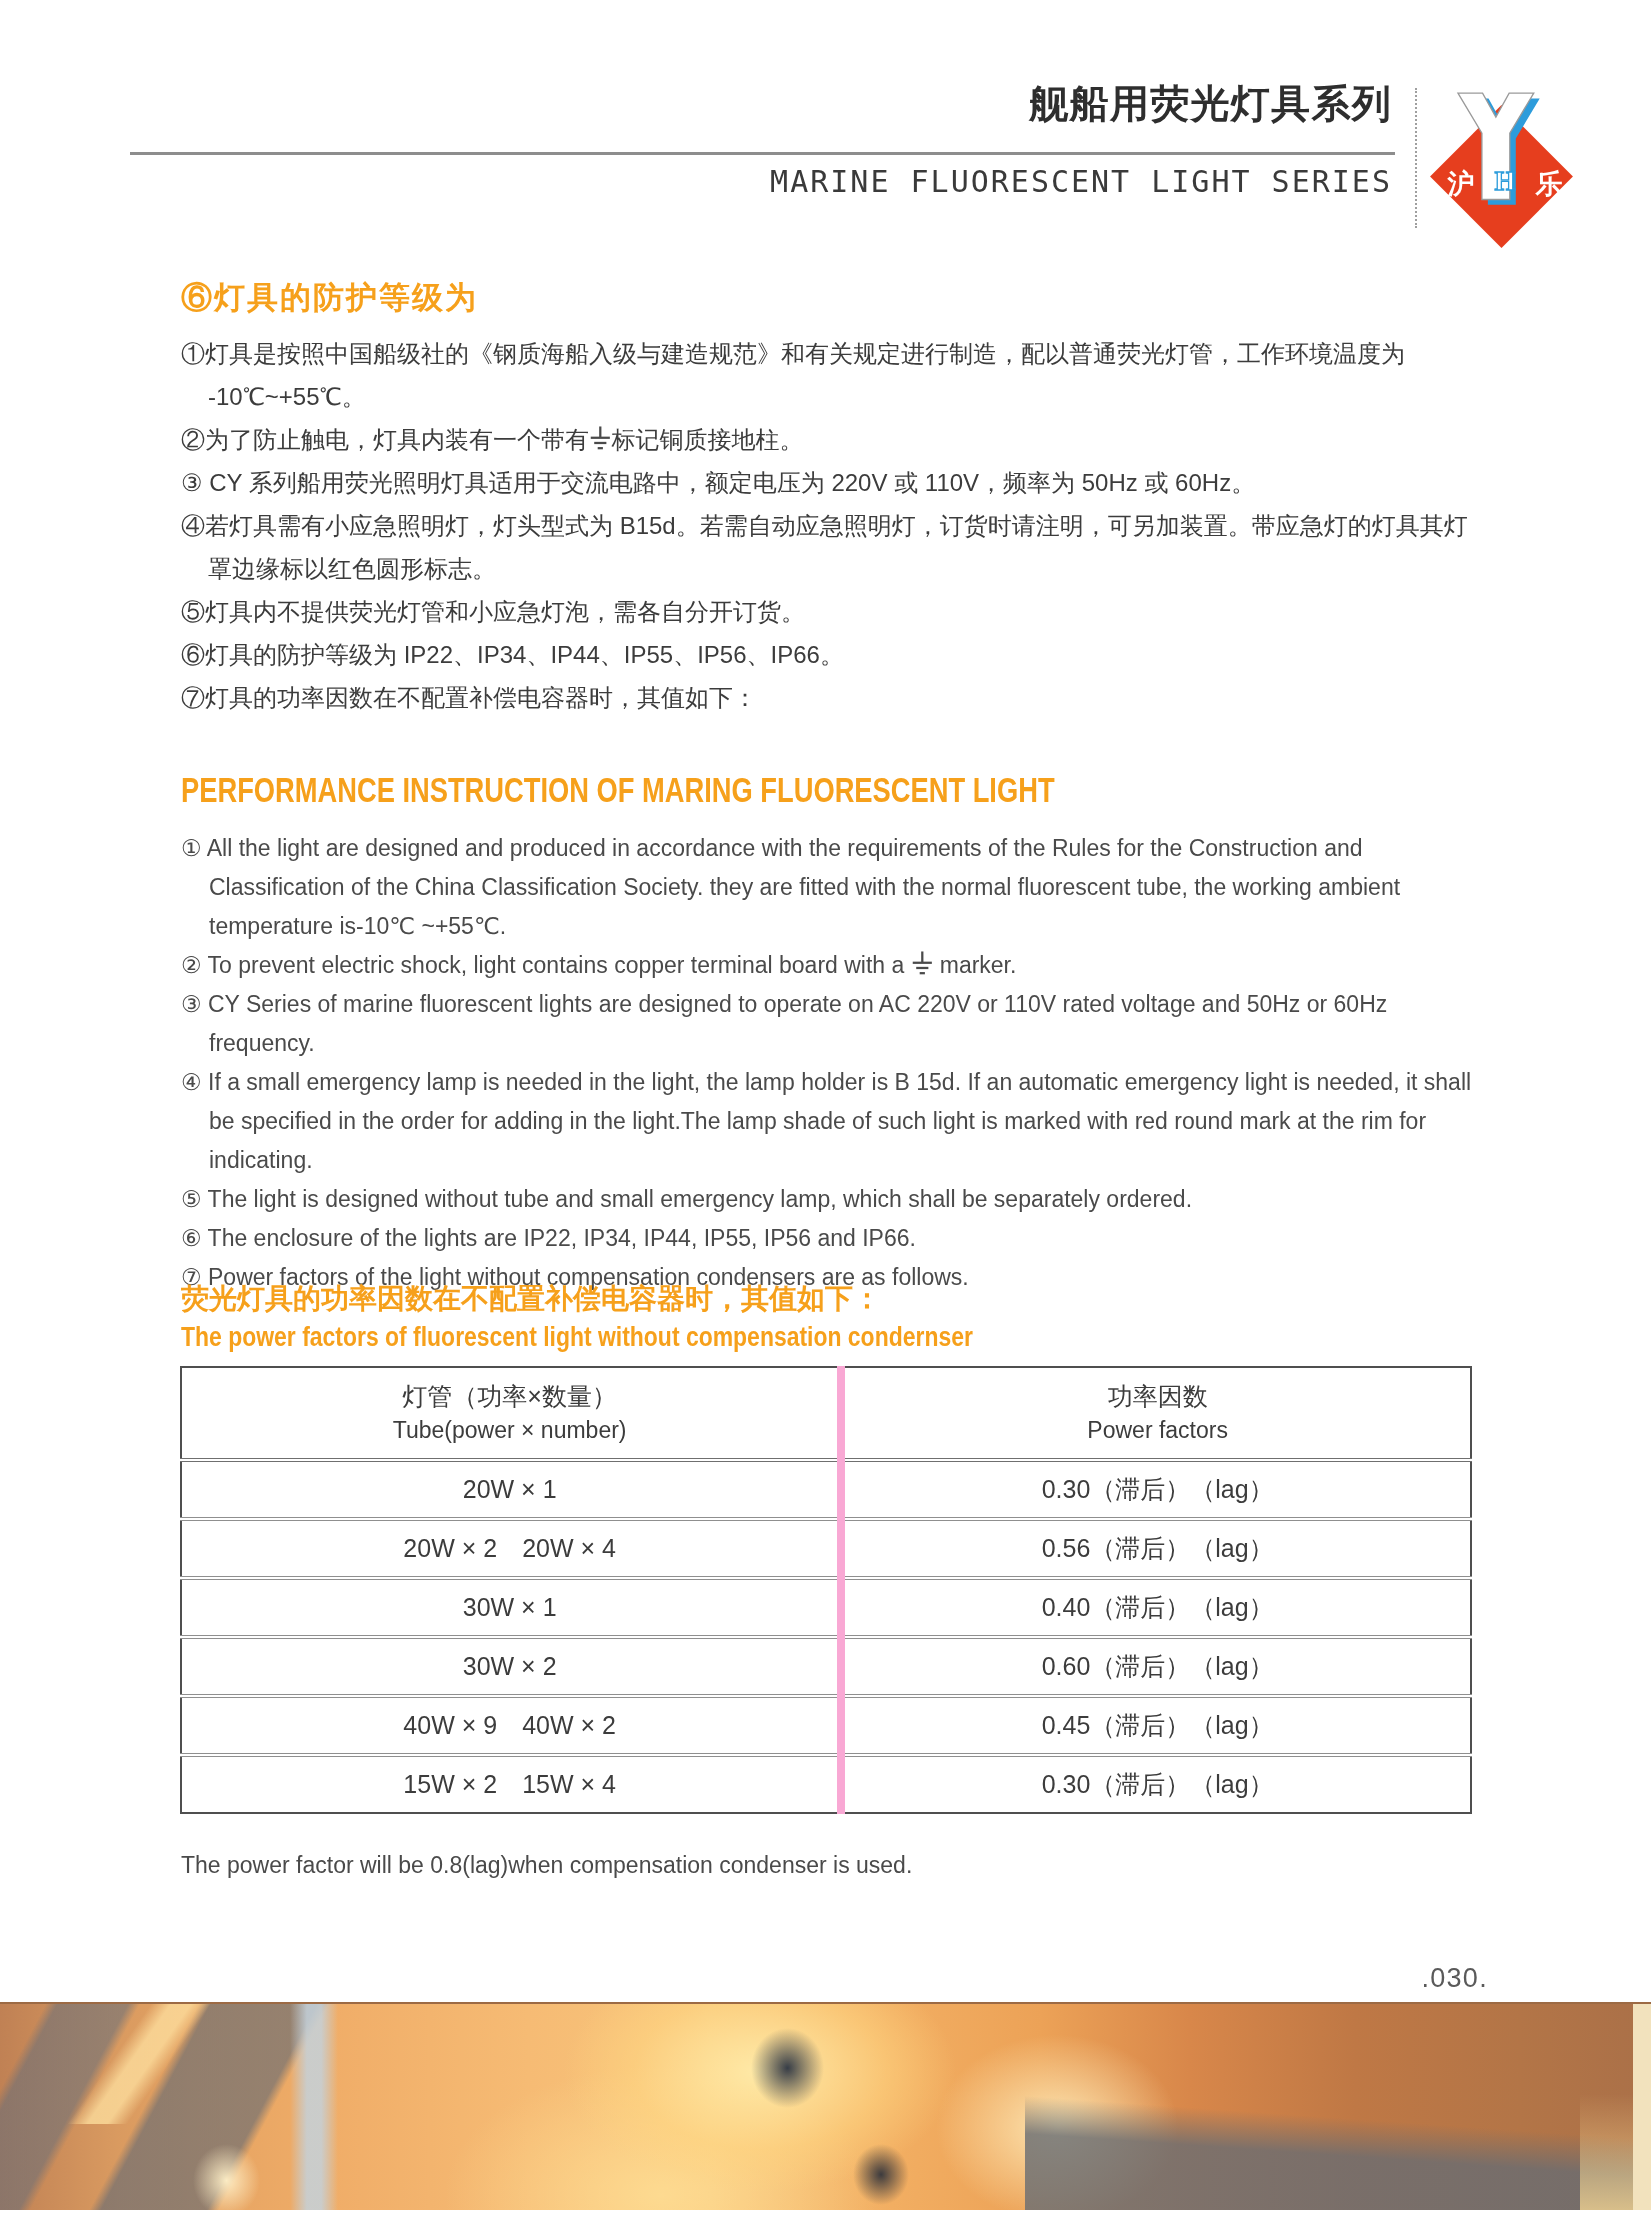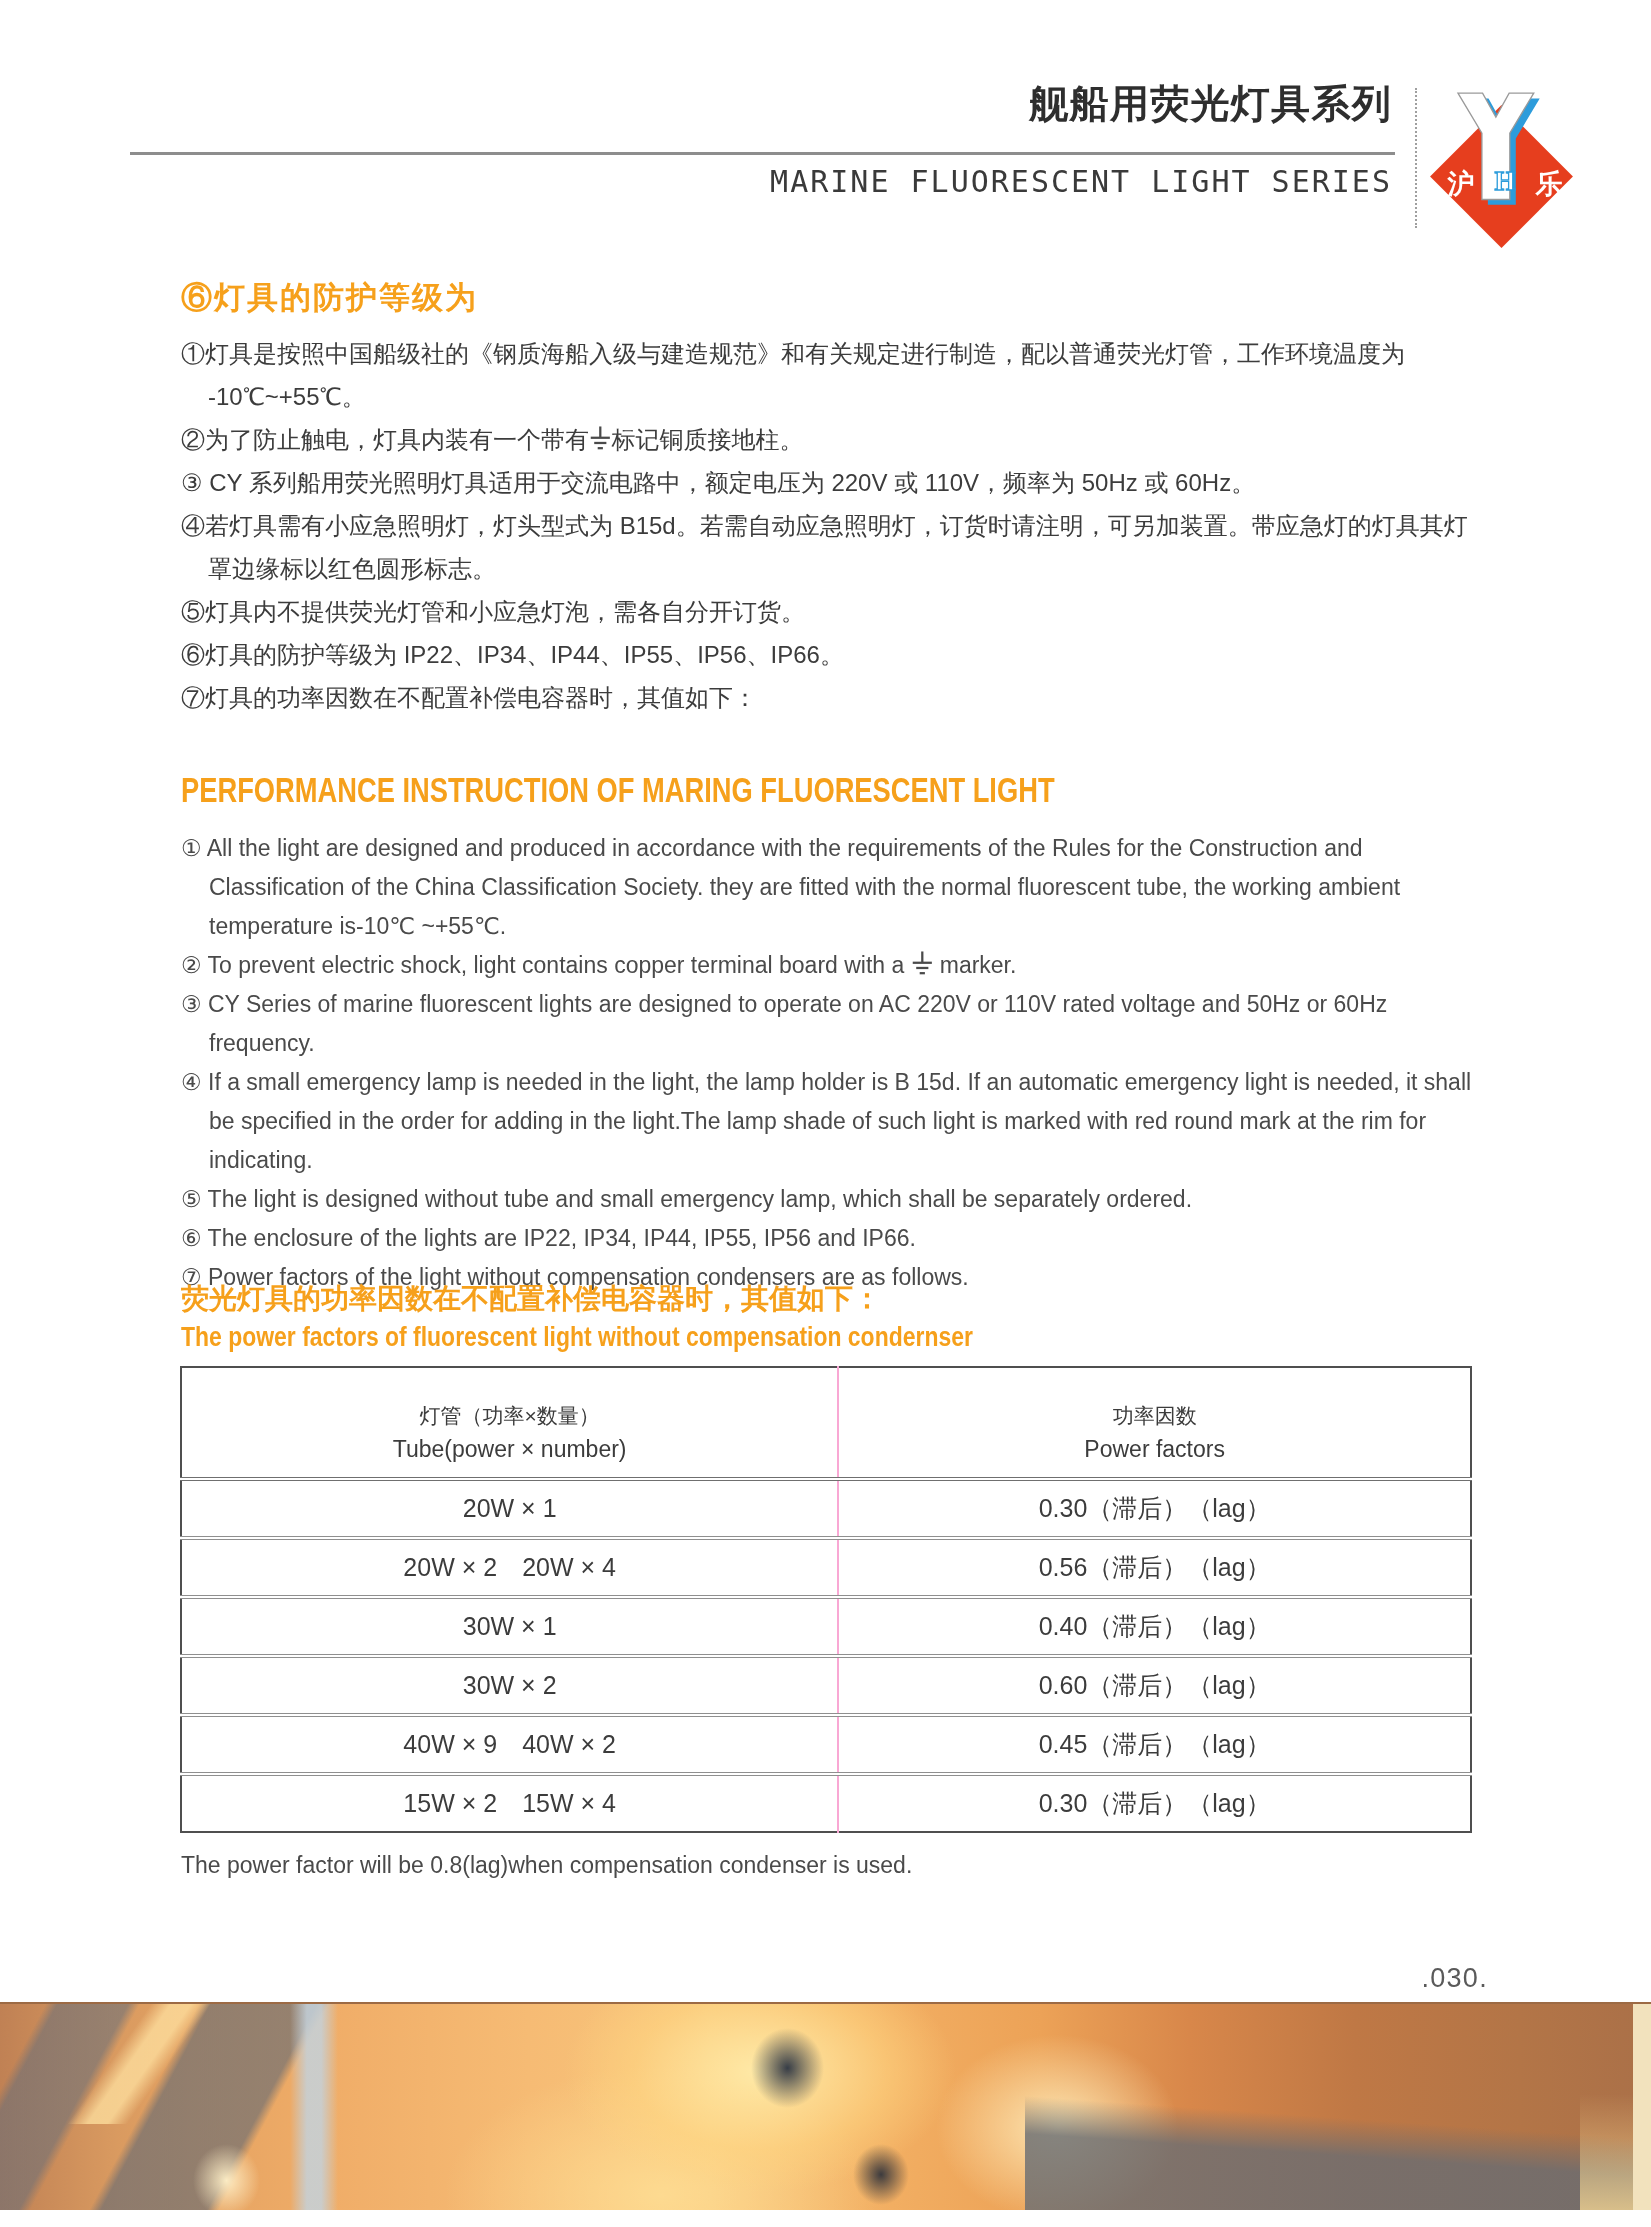--- a/index.html
+++ b/index.html
@@ -40,28 +40,28 @@
 
   
   .sub-h-cn{position:absolute;top:1280px;left:181px;font-size:28px;font-weight:bold;color:#F6A01B;}
   .sub-h-en{position:absolute;top:1322px;left:181px;font-size:27px;font-weight:bold;color:#F6A01B;
             transform:scaleX(.85);transform-origin:left center;white-space:nowrap;}
 
   
   .pf-table{position:absolute;top:1366px;left:180px;width:1292px;border-collapse:collapse;
             table-layout:fixed;background:#fff;}
   .pf-table{border:2px solid #4f4f4f;}
-  .pf-table th,.pf-table td{border-left:2px solid #f9a8d4;text-align:center;
+  .pf-table th,.pf-table td{border-left:8px solid #f9a8d4;text-align:center;
             font-weight:normal;color:#3c3c3c;}
   .pf-table th:first-child,.pf-table td:first-child{border-left:none;width:50.8%;}
   .pf-table thead tr{border-bottom:4px double #6f6f6f;}
   .pf-table tbody tr{border-bottom:4px double #8f8f8f;}
   .pf-table tbody tr:last-child{border-bottom:none;}
   .pf-table th{padding:10.7px 0 12px;}
-  .pf-table th .l1{font-size:21px;line-height:35px;margin-top:19px;}
+  .pf-table th .l1{font-size:25px;line-height:35px;}
   .pf-table th .l2{font-size:23px;line-height:32px;}
   .pf-table td{height:53px;font-size:25px;white-space:pre;border-radius:14px;}
 
   
   .note-cn{position:absolute;top:1811px;left:181px;font-size:25px;color:#3c3c3c;}
   .note-en{position:absolute;top:1852px;left:181px;font-size:23px;color:#4a4a4a;}
   .page-num{position:absolute;top:1963px;right:164px;font-size:27px;color:#5a5a5a;letter-spacing:1.3px;}
 
   
   .photo{position:absolute;left:0;top:2002px;width:1652px;height:225px;overflow:hidden;

